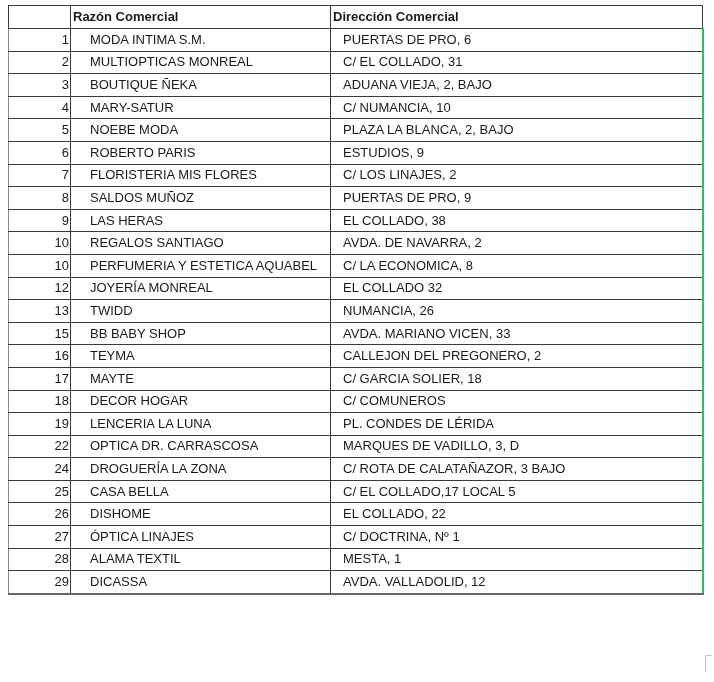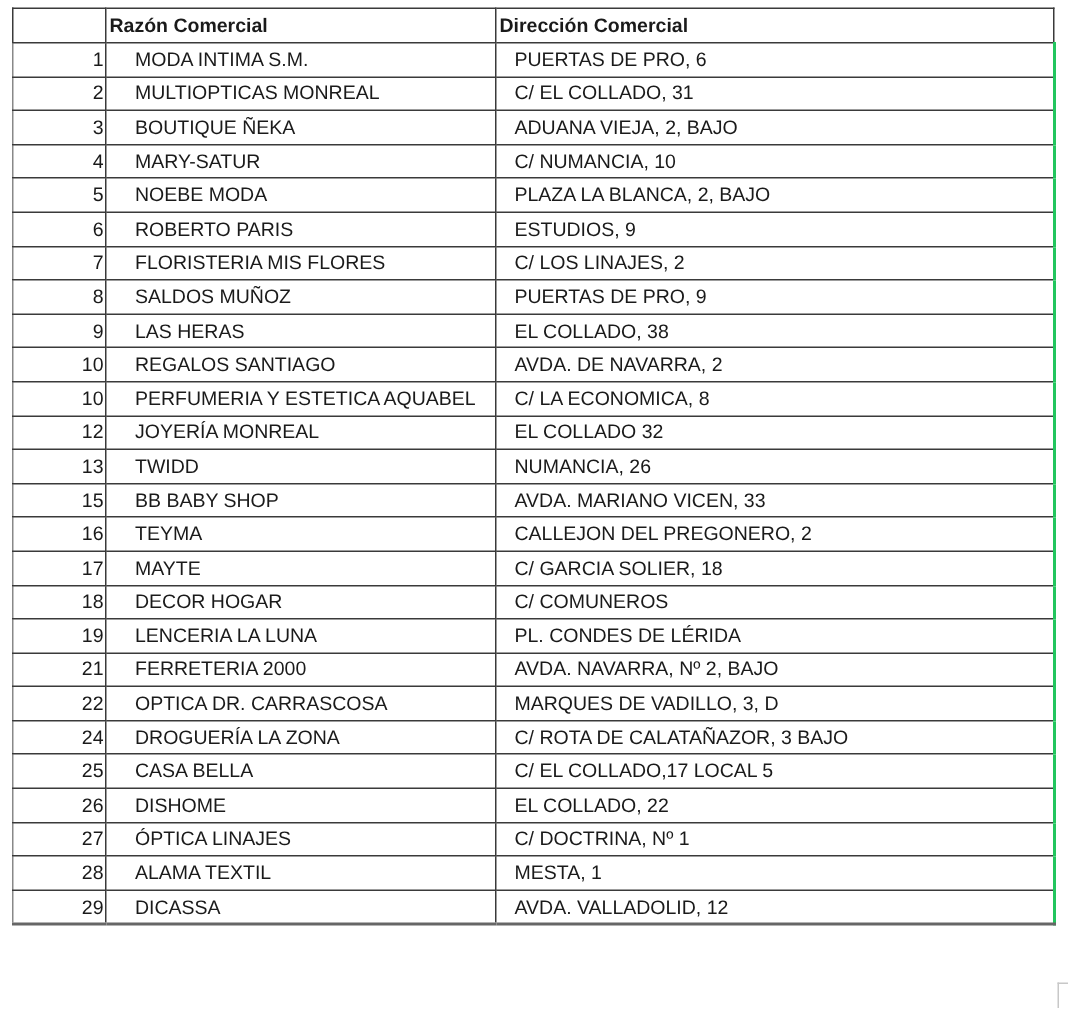--- a/index.html
+++ b/index.html
@@ -132,25 +132,20 @@
         <td class="num">18</td>
         <td class="name">DECOR HOGAR</td>
         <td class="addr">C/ COMUNEROS</td>
       </tr>
       <tr>
         <td class="num">19</td>
         <td class="name">LENCERIA LA LUNA</td>
         <td class="addr">PL. CONDES DE LÉRIDA</td>
       </tr>
       <tr>
-        <td class="num">21</td>
-        <td class="name">FERRETERIA 2000</td>
-        <td class="addr">AVDA. NAVARRA, Nº 2, BAJO</td>
-      </tr>
-      <tr>
         <td class="num">22</td>
         <td class="name">OPTICA DR. CARRASCOSA</td>
         <td class="addr">MARQUES DE VADILLO, 3, D</td>
       </tr>
       <tr>
         <td class="num">24</td>
         <td class="name">DROGUERÍA LA ZONA</td>
         <td class="addr">C/ ROTA DE CALATAÑAZOR, 3 BAJO</td>
       </tr>
       <tr>

